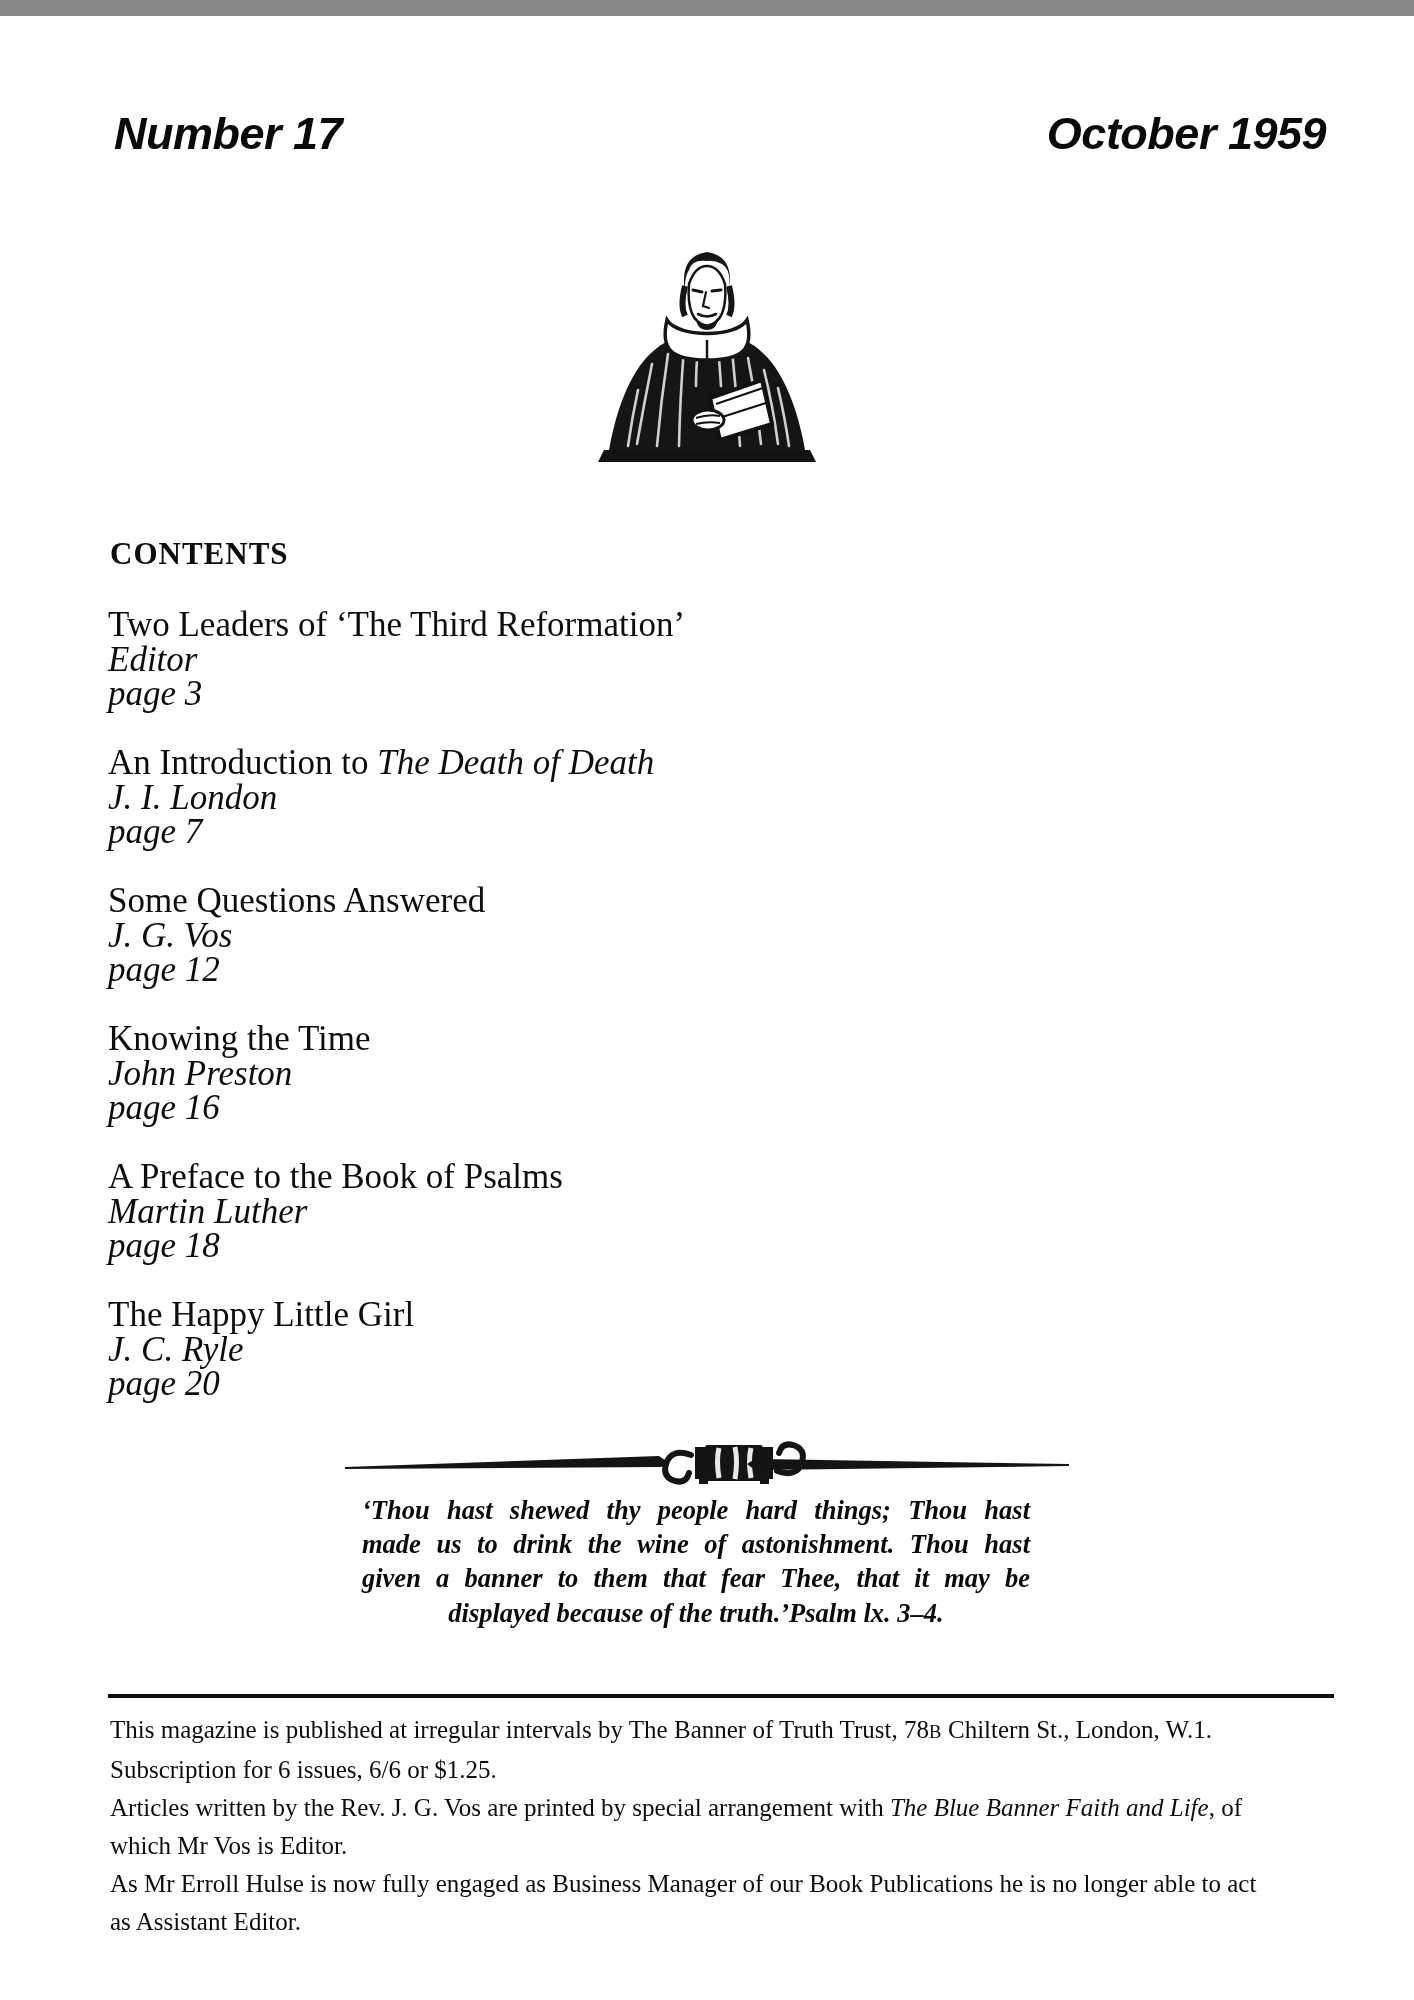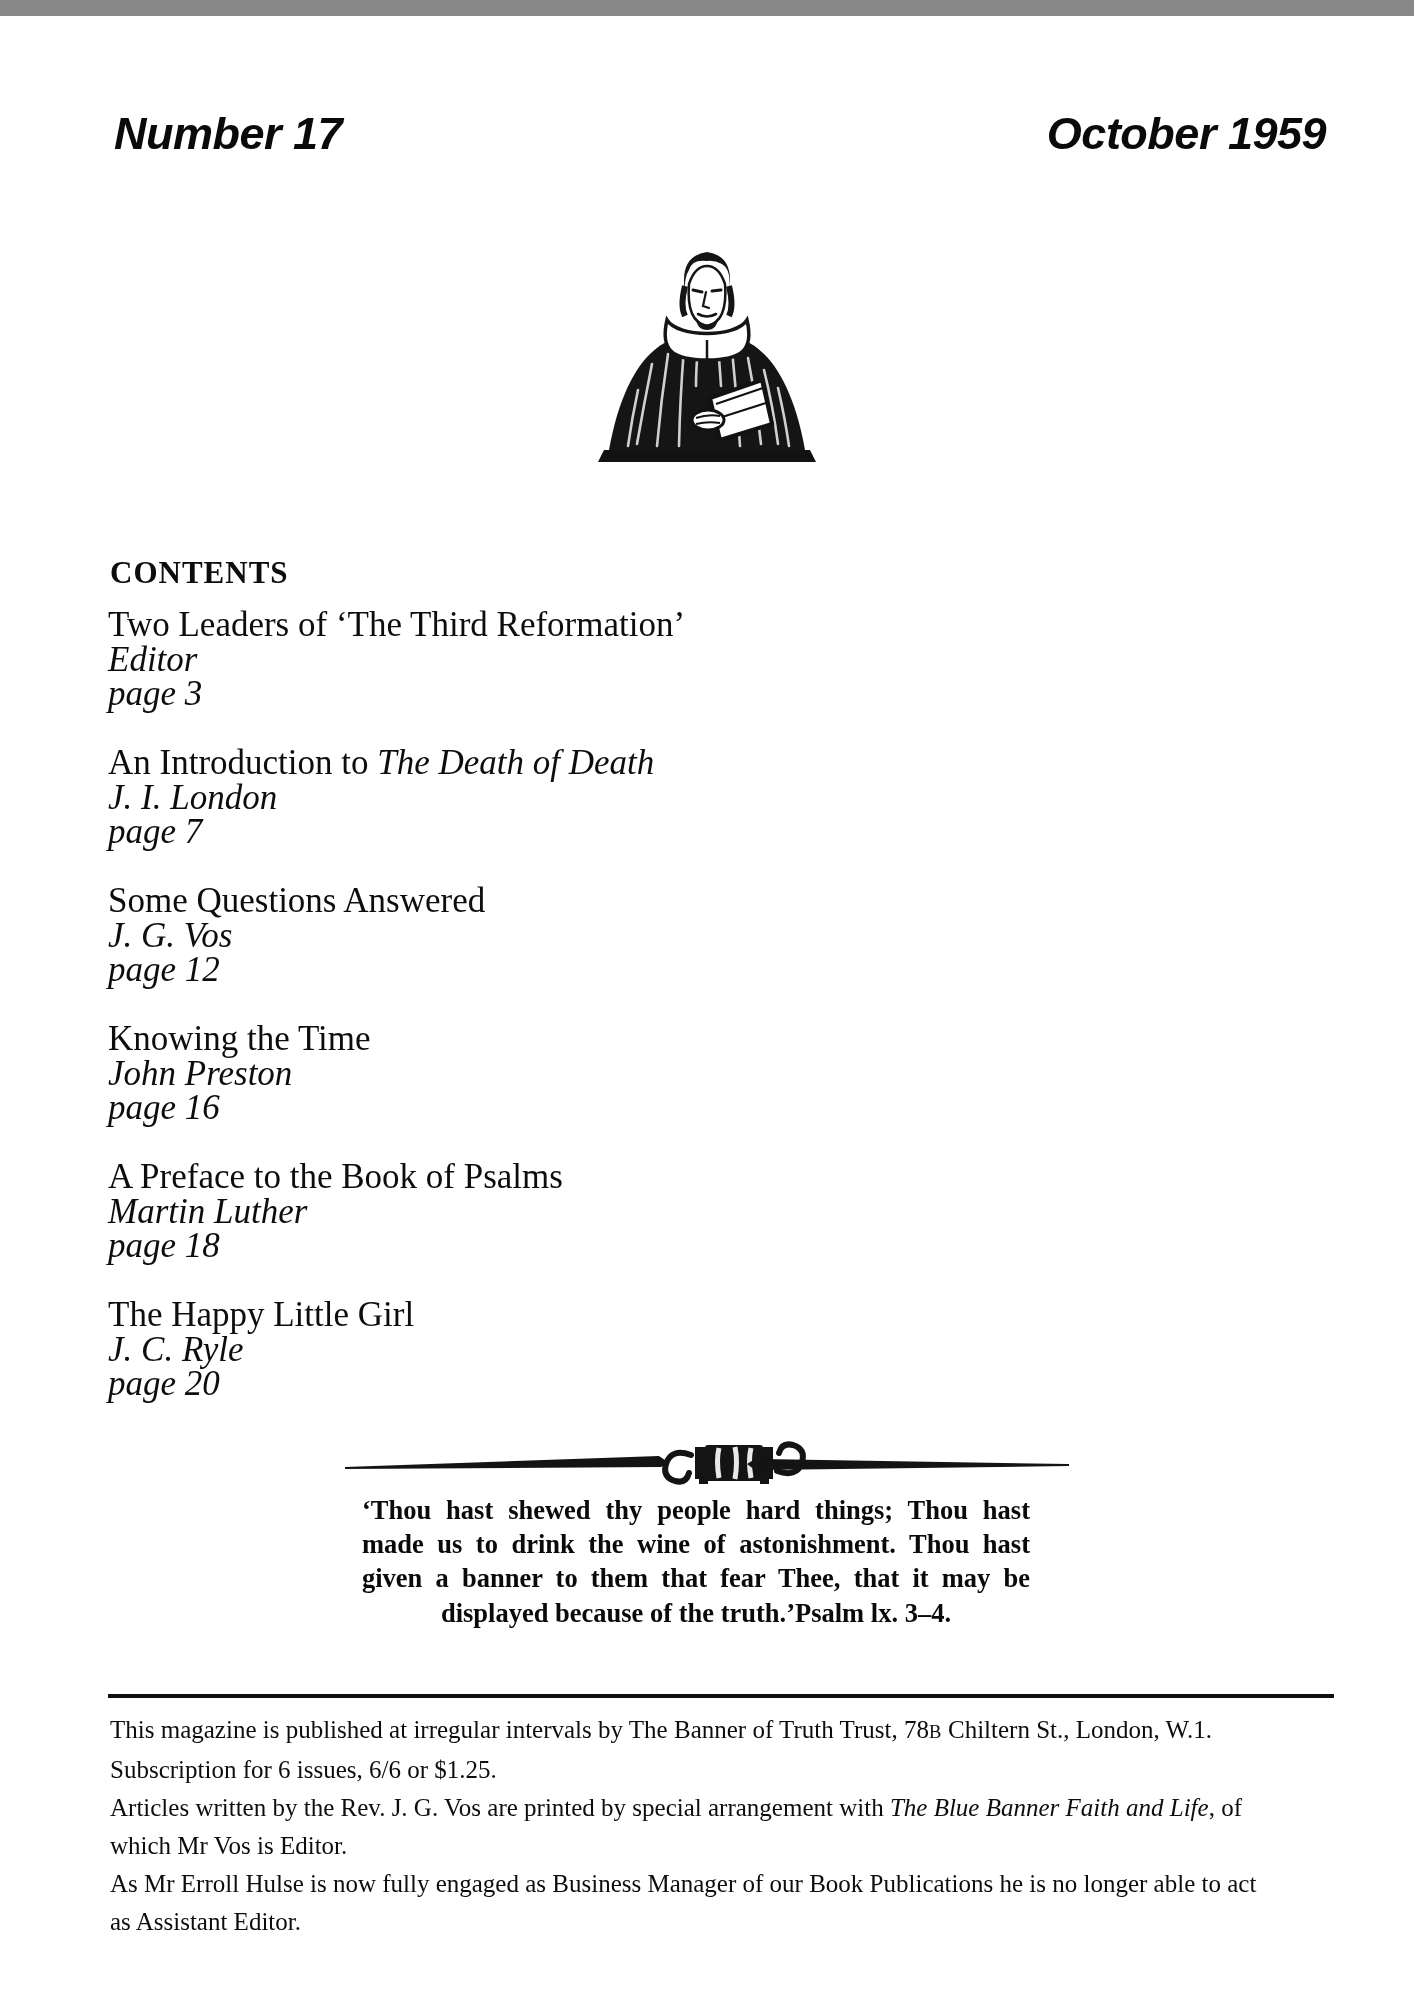--- a/index.html
+++ b/index.html
@@ -22,21 +22,21 @@
   .masthead-left{left:114px;}
   .masthead-right{right:88px;}
   
   .figure-wrap{
     position:absolute;top:206px;left:50%;
     transform:translateX(-50%);
     width:242px;height:246px;
   }
   
   .contents-heading{
-    position:absolute;left:110px;top:539px;
+    position:absolute;left:110px;top:520px;
     font-weight:700;font-size:31px;letter-spacing:1px;
   }
   .contents-list{
     position:absolute;left:108px;top:592px;width:700px;
     font-size:35px;line-height:34.5px;
   }
   .toc-item{margin-bottom:34.5px;}
   .toc-title{font-style:normal;}
   .toc-title .it{font-style:italic;}
   .toc-author,.toc-page{font-style:italic;}
@@ -44,20 +44,21 @@
   .divider-wrap{
     position:absolute;top:1424px;left:50%;
     transform:translateX(-50%);
     width:728px;height:46px;
   }
   
   .quote-block{
     position:absolute;left:362px;top:1477px;width:668px;
     font-weight:700;font-size:26.5px;line-height:34.2px;
     color:#0a0a0a;
+    font-style:italic;
   }
   .q-line{text-align:justify;text-align-last:justify;}
   .q-last{display:flex;justify-content:center;}
   
   .footer-rule{
     position:absolute;left:108px;top:1678px;
     width:1226px;height:4px;background:#101010;
   }
   .footer-block{
     position:absolute;left:110px;top:1695px;width:1240px;

